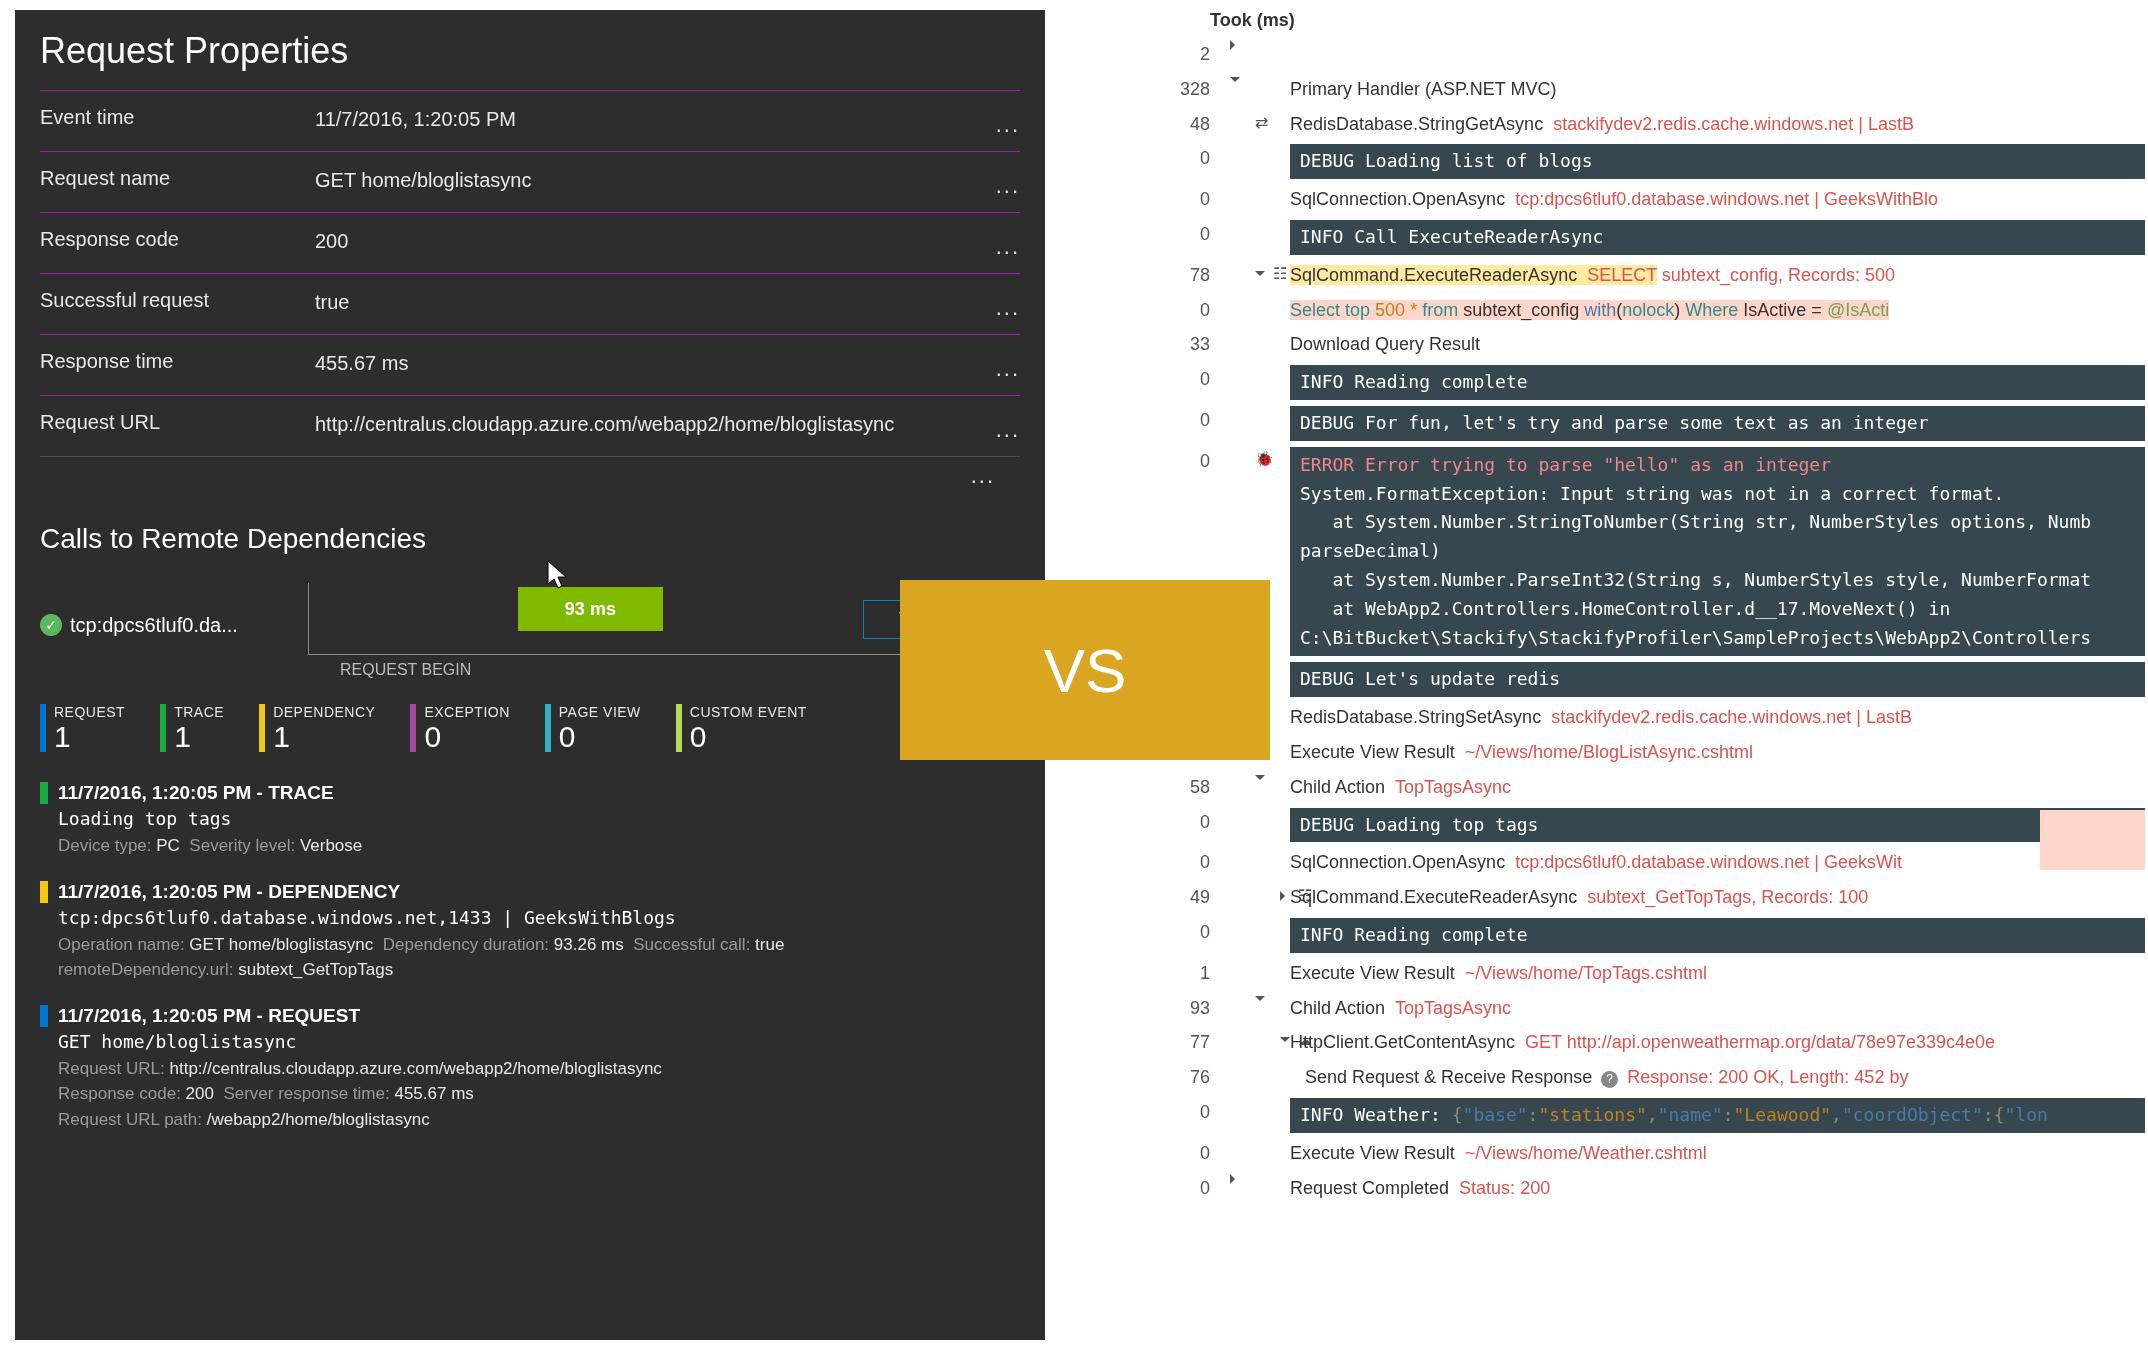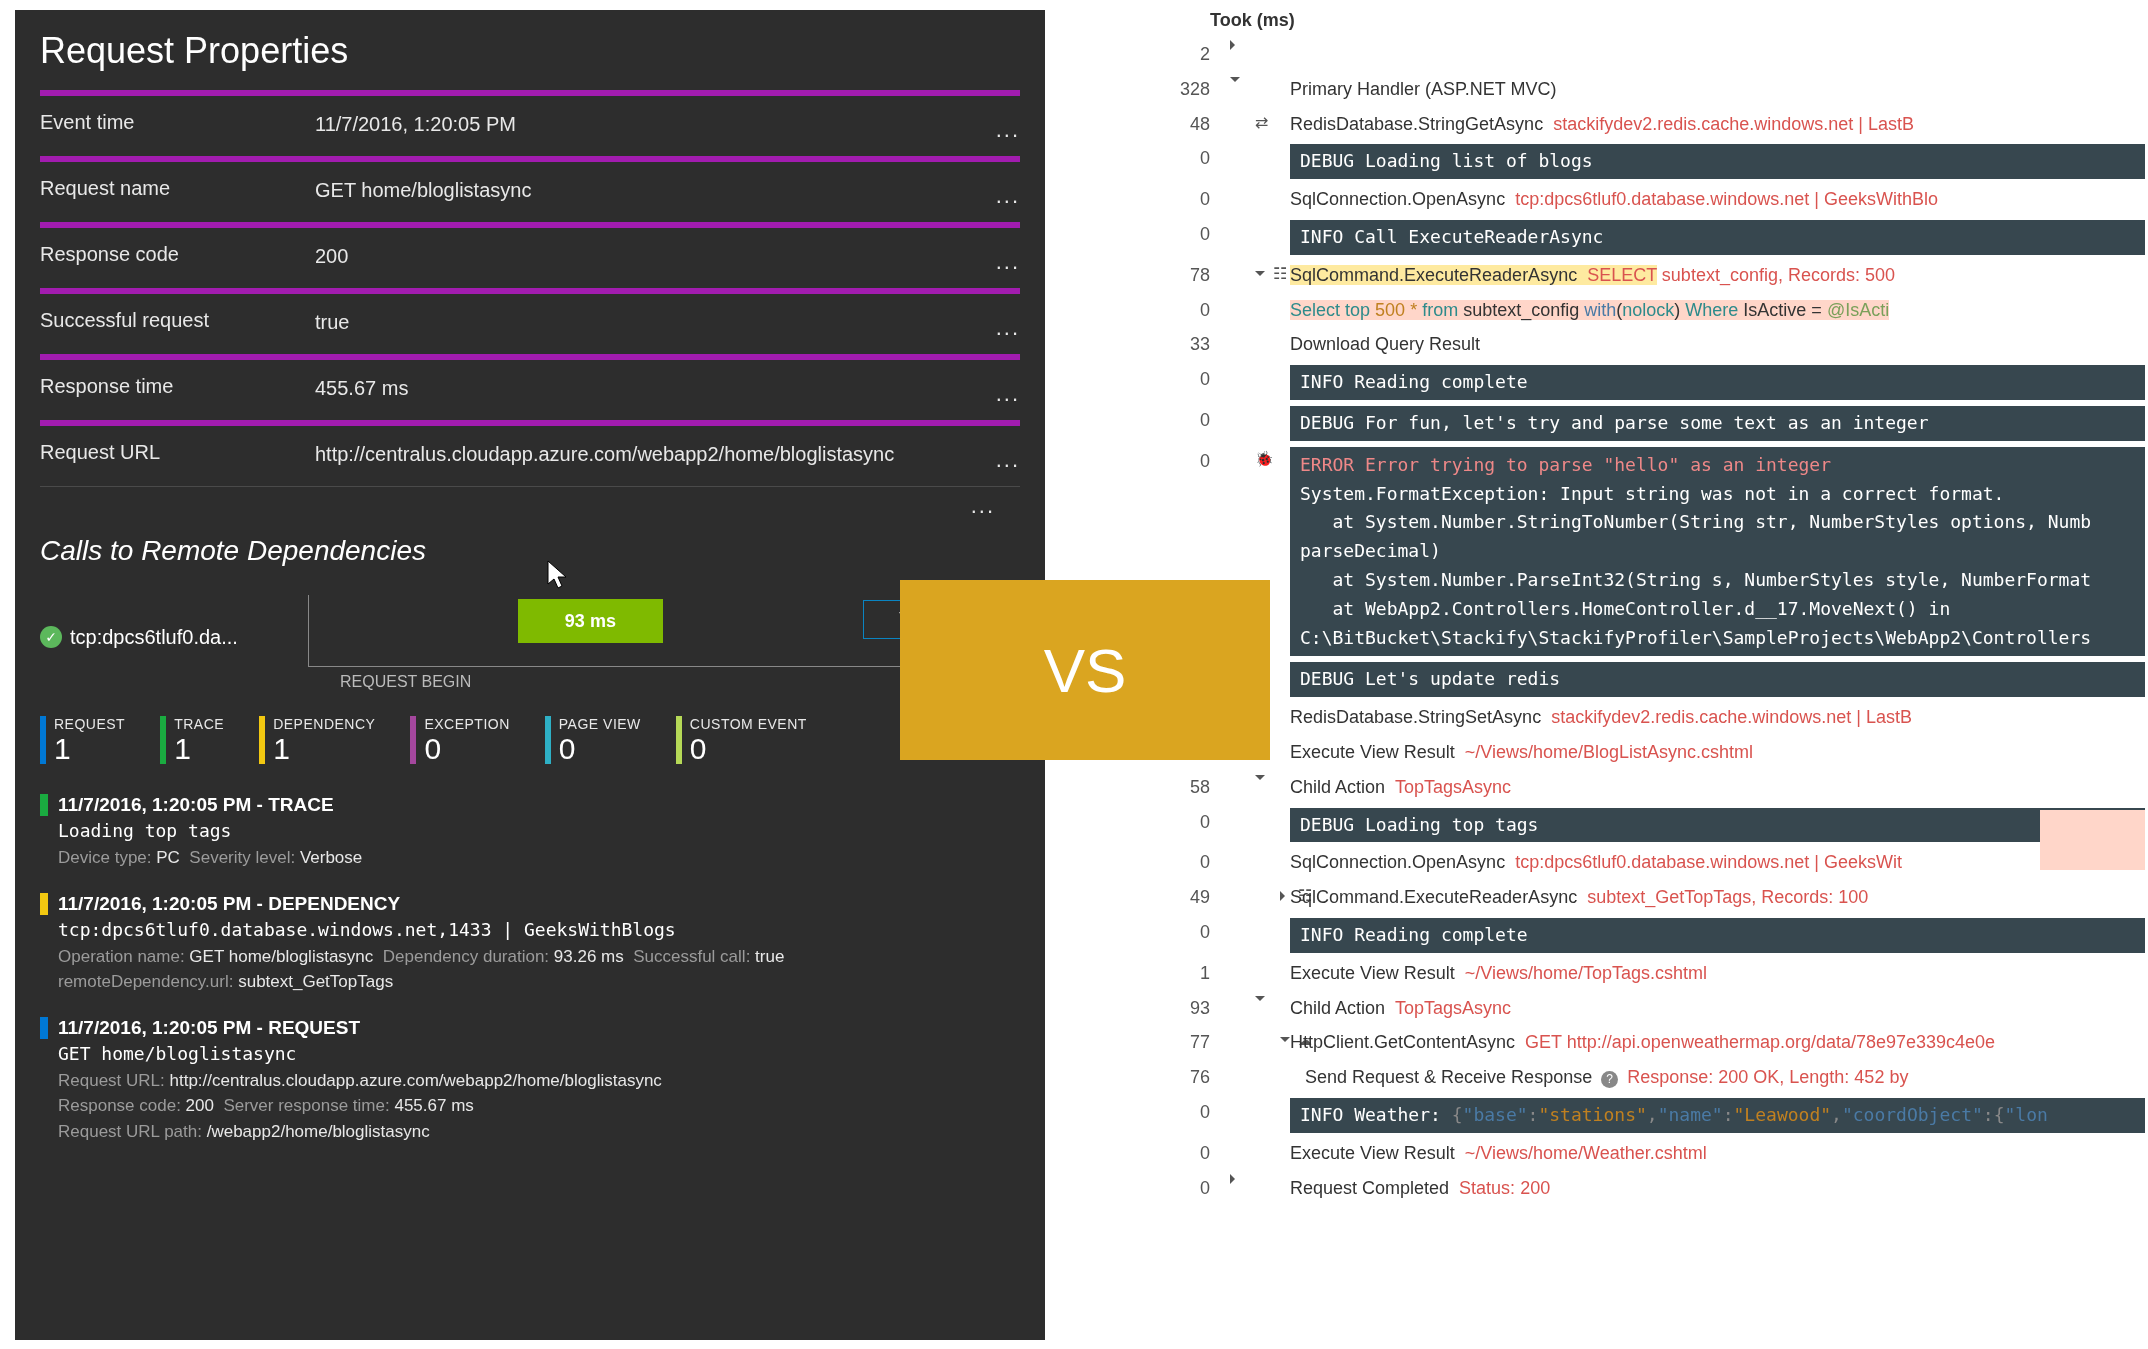--- a/index.html
+++ b/index.html
@@ -24,27 +24,27 @@
     background: #2d2d2d;
     color: #e8e8e8;
     padding: 20px 25px;
   }
   .lp-title { font-size: 36px; font-weight: 300; color: #fff; margin-bottom: 18px; }
   .prop-table { width: 100%; }
   .prop-row {
     display: flex;
     align-items: flex-start;
     padding: 15px 0;
-    border-top: 6px solid #a21caf;
+    border-top: 1px solid #a21caf;
   }
   .prop-key { width: 275px; font-size: 20px; color: #e8e8e8; font-weight: 400; }
   .prop-val { flex: 1; font-size: 20px; color: #e8e8e8; padding-right: 40px; word-break: break-all; line-height: 1.35; }
   .dots { color: #e8e8e8; font-size: 22px; letter-spacing: 2px; cursor: pointer; line-height: 1; margin-top: 8px; }
   .dots-lone { text-align: right; padding: 6px 25px 6px 0; font-size: 22px; letter-spacing: 2px; border-top: 1px solid #4a4a4a; }
-  .lp-subtitle { font-size: 28px; font-weight: 300; color: #fff; margin: 10px 0 10px; font-style: italic; }
+  .lp-subtitle { font-size: 28px; font-weight: 300; color: #fff; margin: 28px 0 10px; }
 
   .view-as-list{
     position:absolute; right:20px; top:590px;
     border:1px solid #0a84c1; padding:8px 35px; color:#fff; font-size:18px;
     background:transparent; cursor:pointer;
   }
 
   .timeline-row{ display:flex; align-items:center; margin-top:40px; }
   .ok-icon{
     width:22px;height:22px;border-radius:50%;background:#5cb85c;color:#fff;

